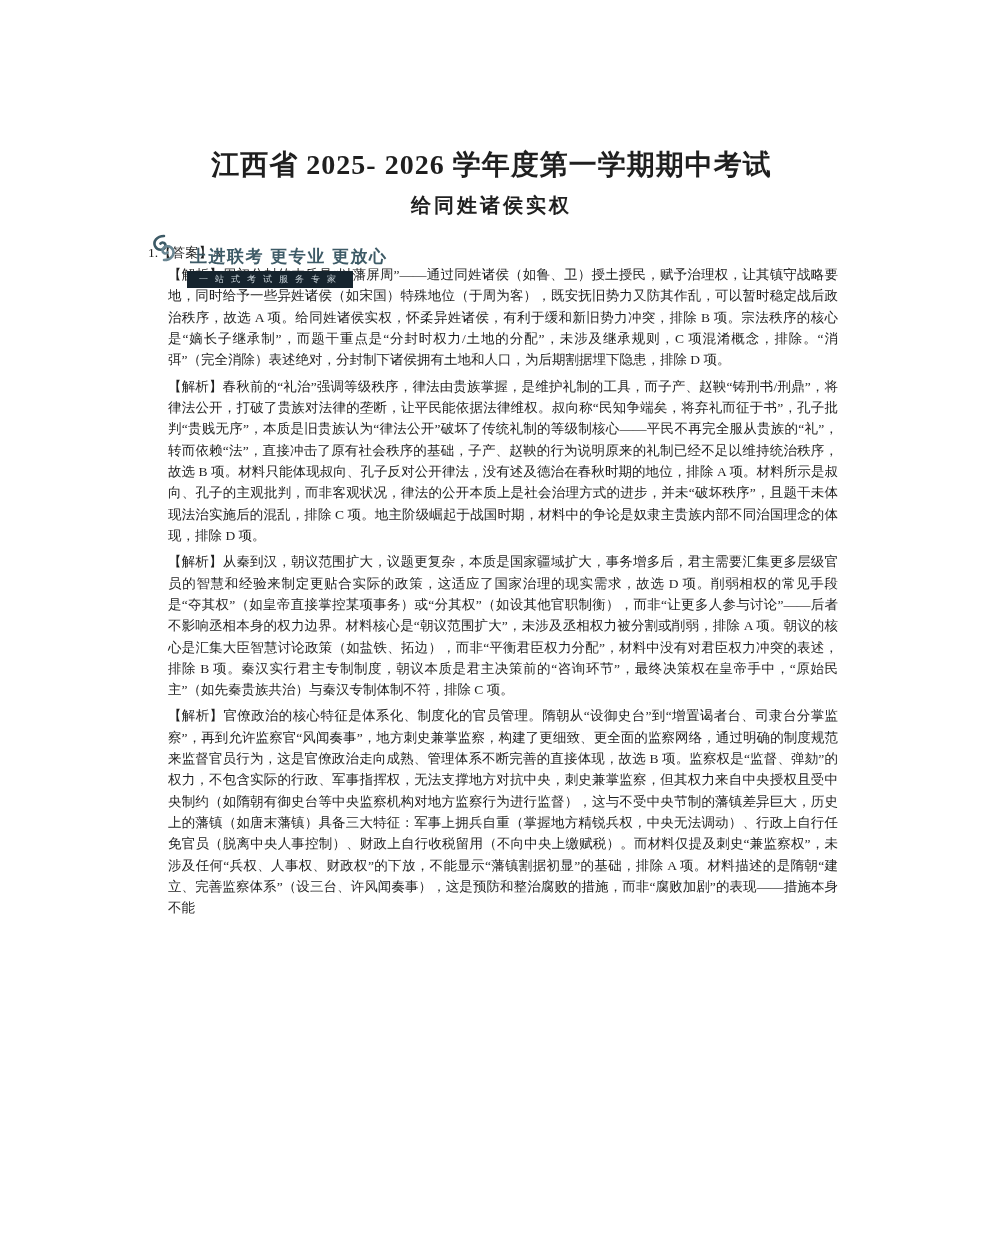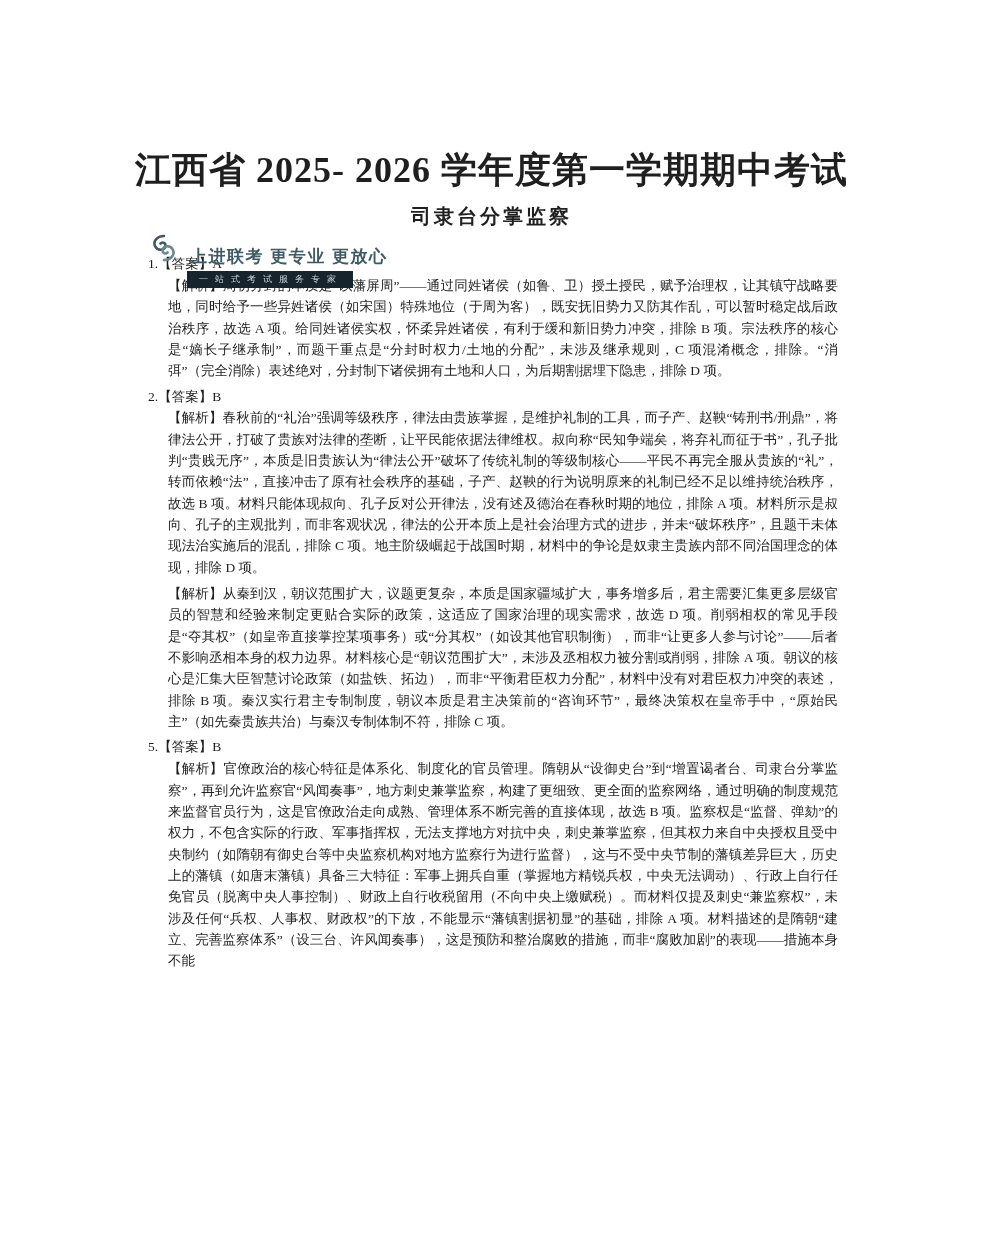--- a/index.html
+++ b/index.html
@@ -29,21 +29,21 @@
     font-family: "Liberation Sans", "DejaVu Sans", sans-serif;
     font-size: 9px; letter-spacing: 7px;
     padding: 2px 10px 2px 12px;
     width: max-content;
   }
 
   
   .title1 {
     margin-top: 146px;
     text-align: center;
-    font-size: 36px; font-weight: bold;
+    font-size: 28px; font-weight: bold;
     letter-spacing: 1px;
   }
   .title2 {
     margin-top: 8px;
     text-align: center;
     font-size: 20px; font-weight: bold;
     letter-spacing: 3px;
   }
 
   
@@ -69,41 +69,39 @@
           <path d="M20 5 C11 5 6 12 9 18 C12 24 20 23 21.5 18.5 C23 14 18 11.5 15.5 14.5" fill="none" stroke="#3d5a66" stroke-width="3.2" stroke-linecap="round"></path>
           <path d="M20 35 C29 35 34 28 31 22 C28 16 20 17 18.5 21.5 C17 26 22 28.5 24.5 25.5" fill="none" stroke="#6b8793" stroke-width="3.2" stroke-linecap="round"></path>
         </svg>
       </span>
       <span class="brand-name">上进联考 更专业 更放心</span>
     </div>
     <div class="brand-bar">一站式考试服务专家</div>
   </div>
 
   <div class="title1">江西省 2025- 2026 学年度第一学期期中考试</div>
-  <div class="title2">司隶台分掌监察</div>
+  <div class="title2">给同姓诸侯实权</div>
 
   <div class="content">
 
     <div class="item">
       <div class="ans-line"><span>1.</span><span>【答案】A</span></div>
       <div class="analysis">【解析】周初分封的本质是“以藩屏周”——通过同姓诸侯（如鲁、卫）授土授民，赋予治理权，让其镇守战略要地，同时给予一些异姓诸侯（如宋国）特殊地位（于周为客），既安抚旧势力又防其作乱，可以暂时稳定战后政治秩序，故选 A 项。给同姓诸侯实权，怀柔异姓诸侯，有利于缓和新旧势力冲突，排除 B 项。宗法秩序的核心是“嫡长子继承制”，而题干重点是“分封时权力/土地的分配”，未涉及继承规则，C 项混淆概念，排除。“消弭”（完全消除）表述绝对，分封制下诸侯拥有土地和人口，为后期割据埋下隐患，排除 D 项。</div>
     </div>
 
     <div class="item">
-      <div class="ans-line"><span>2.</span><span>【答案】B</span></div>
       <div class="analysis">【解析】春秋前的“礼治”强调等级秩序，律法由贵族掌握，是维护礼制的工具，而子产、赵鞅“铸刑书/刑鼎”，将律法公开，打破了贵族对法律的垄断，让平民能依据法律维权。叔向称“民知争端矣，将弃礼而征于书”，孔子批判“贵贱无序”，本质是旧贵族认为“律法公开”破坏了传统礼制的等级制核心——平民不再完全服从贵族的“礼”，转而依赖“法”，直接冲击了原有社会秩序的基础，子产、赵鞅的行为说明原来的礼制已经不足以维持统治秩序，故选 B 项。材料只能体现叔向、孔子反对公开律法，没有述及德治在春秋时期的地位，排除 A 项。材料所示是叔向、孔子的主观批判，而非客观状况，律法的公开本质上是社会治理方式的进步，并未“破坏秩序”，且题干未体现法治实施后的混乱，排除 C 项。地主阶级崛起于战国时期，材料中的争论是奴隶主贵族内部不同治国理念的体现，排除 D 项。</div>
     </div>
 
     <div class="item">
       <div class="analysis">【解析】从秦到汉，朝议范围扩大，议题更复杂，本质是国家疆域扩大，事务增多后，君主需要汇集更多层级官员的智慧和经验来制定更贴合实际的政策，这适应了国家治理的现实需求，故选 D 项。削弱相权的常见手段是“夺其权”（如皇帝直接掌控某项事务）或“分其权”（如设其他官职制衡），而非“让更多人参与讨论”——后者不影响丞相本身的权力边界。材料核心是“朝议范围扩大”，未涉及丞相权力被分割或削弱，排除 A 项。朝议的核心是汇集大臣智慧讨论政策（如盐铁、拓边），而非“平衡君臣权力分配”，材料中没有对君臣权力冲突的表述，排除 B 项。秦汉实行君主专制制度，朝议本质是君主决策前的“咨询环节”，最终决策权在皇帝手中，“原始民主”（如先秦贵族共治）与秦汉专制体制不符，排除 C 项。</div>
     </div>
 
     <div class="item">
     </div>
 
     <div class="item">
-      <div class="ans-line"><span>5.</span><span>【答案】B</span></div>
       <div class="analysis">【解析】官僚政治的核心特征是体系化、制度化的官员管理。隋朝从“设御史台”到“增置谒者台、司隶台分掌监察”，再到允许监察官“风闻奏事”，地方刺史兼掌监察，构建了更细致、更全面的监察网络，通过明确的制度规范来监督官员行为，这是官僚政治走向成熟、管理体系不断完善的直接体现，故选 B 项。监察权是“监督、弹劾”的权力，不包含实际的行政、军事指挥权，无法支撑地方对抗中央，刺史兼掌监察，但其权力来自中央授权且受中央制约（如隋朝有御史台等中央监察机构对地方监察行为进行监督），这与不受中央节制的藩镇差异巨大，历史上的藩镇（如唐末藩镇）具备三大特征：军事上拥兵自重（掌握地方精锐兵权，中央无法调动）、行政上自行任免官员（脱离中央人事控制）、财政上自行收税留用（不向中央上缴赋税）。而材料仅提及刺史“兼监察权”，未涉及任何“兵权、人事权、财政权”的下放，不能显示“藩镇割据初显”的基础，排除 A 项。材料描述的是隋朝“建立、完善监察体系”（设三台、许风闻奏事），这是预防和整治腐败的措施，而非“腐败加剧”的表现——措施本身不能</div>
     </div>
 
   </div>
 
 </div>
 
 </body></html>

